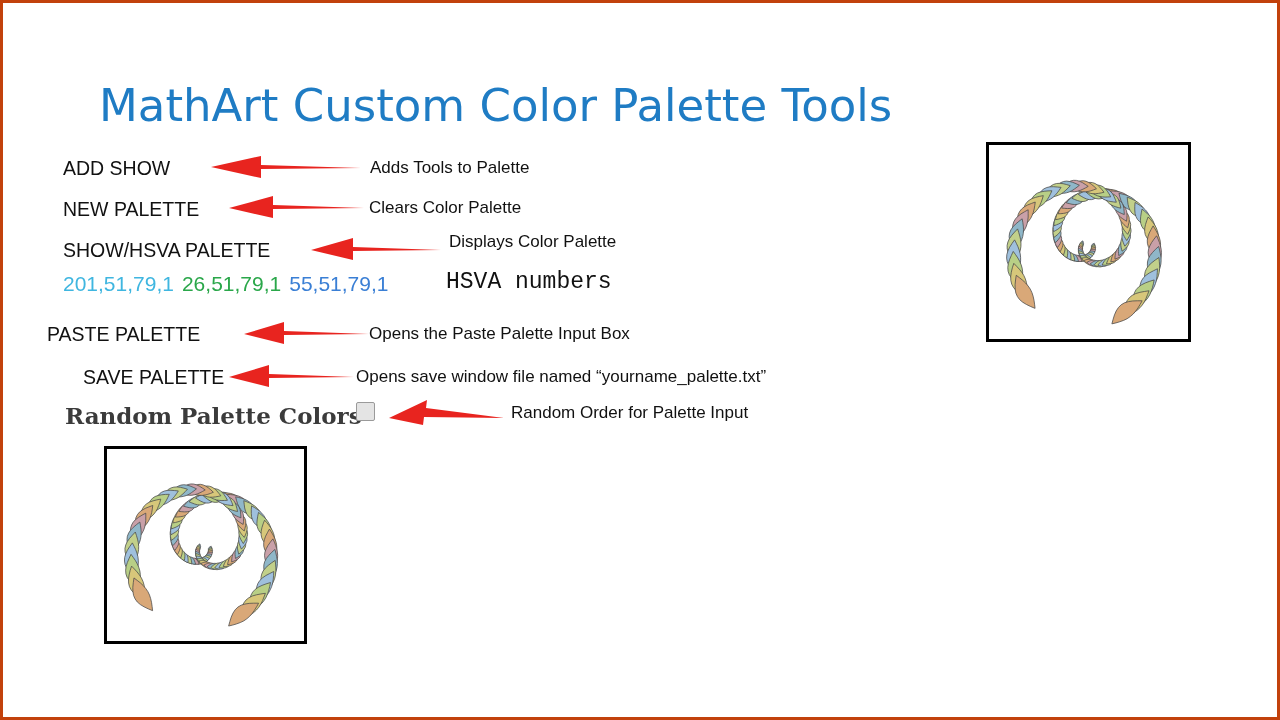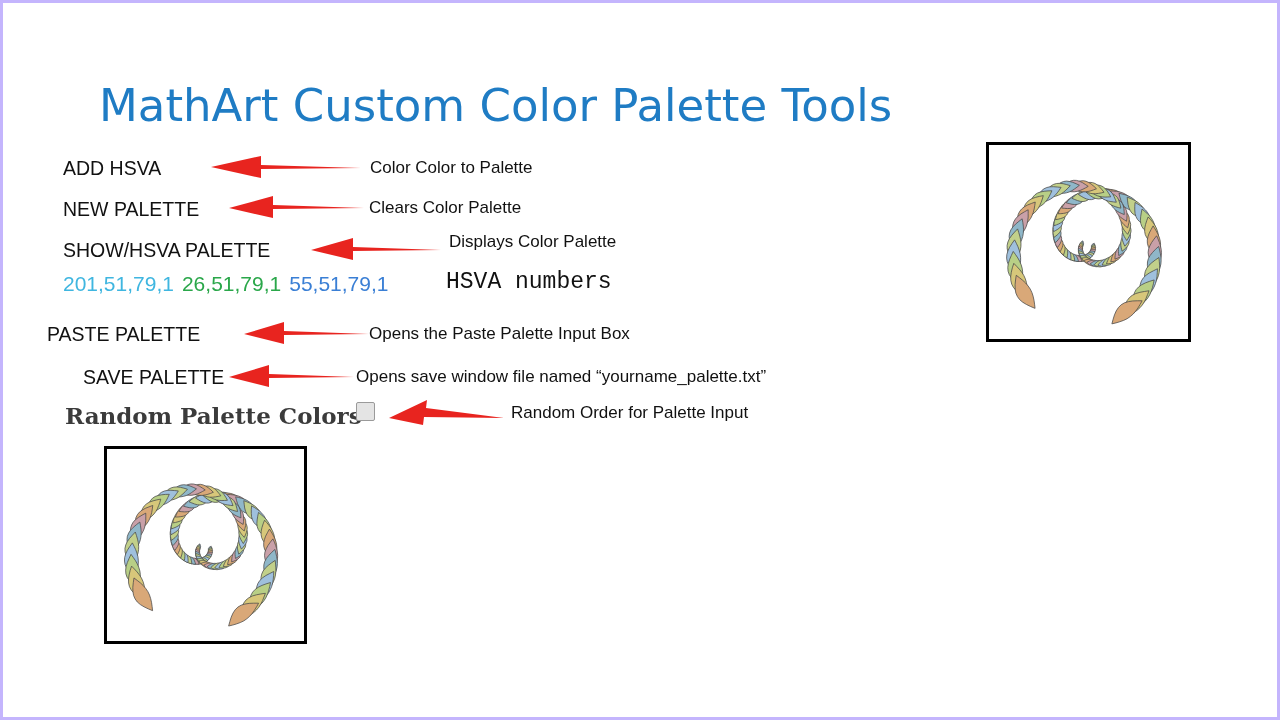--- a/index.html
+++ b/index.html
@@ -6,21 +6,21 @@
   html, body {
     margin: 0; padding: 0;
     width: 1280px; height: 720px;
     background: #ffffff;
     font-family: "Liberation Sans", sans-serif;
   }
   #slide {
     position: relative;
     width: 1280px; height: 720px;
     background: #ffffff;
-    border: 3px solid #c4b5fd;
+    border: 3px solid #c2410c;
     overflow: hidden;
   }
   #title {
     position: absolute;
     left: 96px; top: 76px;
     font-size: 45px;
     color: #1f7cc4;
     font-family: "DejaVu Sans", sans-serif;
     font-weight: normal;
     letter-spacing: 0px;
@@ -86,25 +86,25 @@
   #art-bottom { left: 101px; top: 443px; width: 203px; height: 198px; }
   .art-frame svg { display: block; width: 100%; height: 100%; }
 </style>
 </head>
 <body>
 
 <div id="slide">
 
   <div id="title">MathArt Custom Color Palette Tools</div>
 
-  <div class="lbl" style="left:60px; top:154px;">ADD HSVA</div>
+  <div class="lbl" style="left:60px; top:154px;">ADD SHOW</div>
   <svg class="arrow" style="left:200px; top:148px;" width="160" height="30" viewBox="0 0 160 30">
     <path d="M158,17 L58,14 L58,5 L8,16 L58,27 L58,18 Z" fill="#e8241f"></path>
   </svg>
-  <div class="desc" style="left:367px; top:155px;">Color Color to Palette</div>
+  <div class="desc" style="left:367px; top:155px;">Adds Tools to Palette</div>
 
   <div class="lbl" style="left:60px; top:195px;">NEW PALETTE</div>
   <svg class="arrow" style="left:218px; top:188px;" width="145" height="30" viewBox="0 0 145 30">
     <path d="M143,17 L52,14 L52,5 L8,17 L52,27 L52,18 Z" fill="#e8241f"></path>
   </svg>
   <div class="desc" style="left:366px; top:195px;">Clears Color Palette</div>
 
   <div class="lbl" style="left:60px; top:236px;">SHOW/HSVA PALETTE</div>
   <svg class="arrow" style="left:300px; top:230px;" width="140" height="30" viewBox="0 0 140 30">
     <path d="M138,17 L50,14 L50,5 L8,17 L50,27 L50,18 Z" fill="#e8241f"></path>

